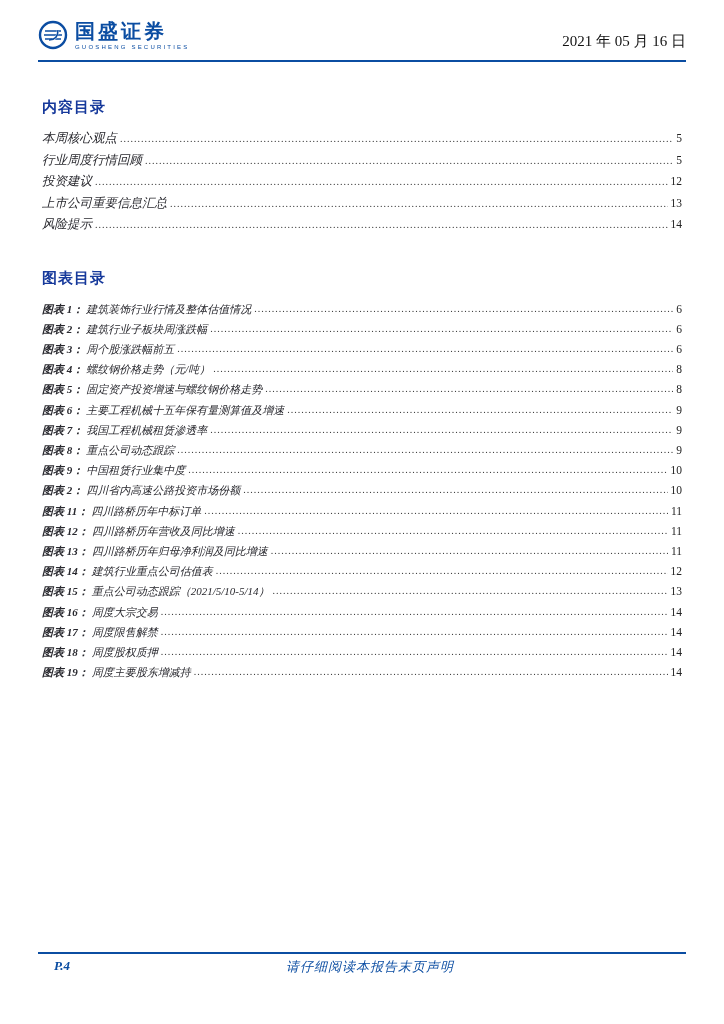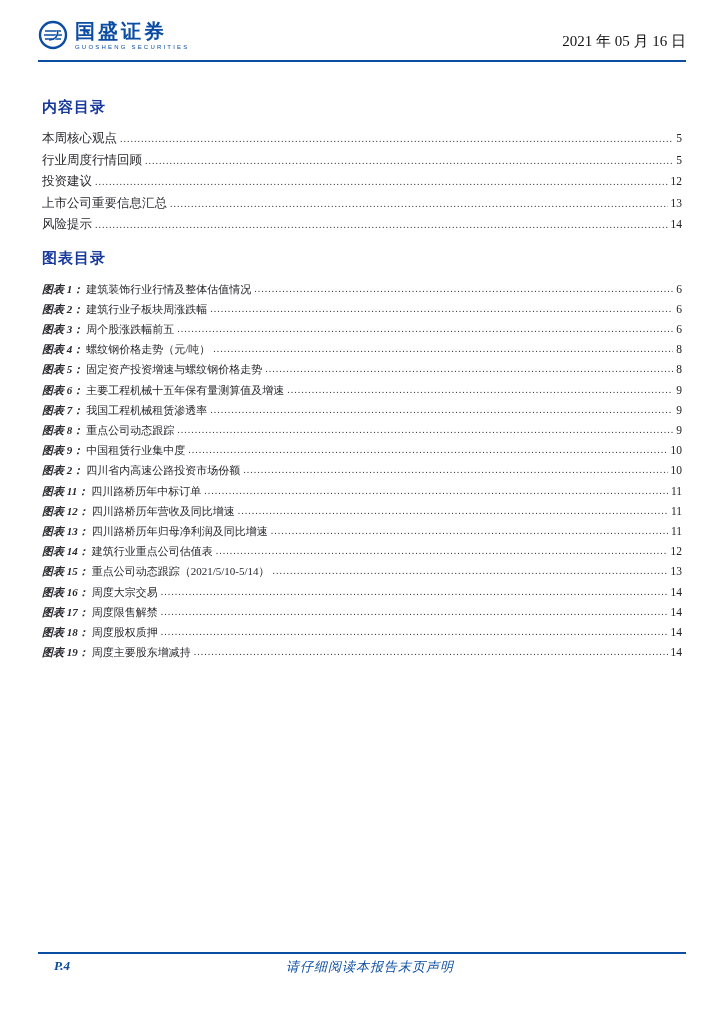--- a/index.html
+++ b/index.html
@@ -39,28 +39,28 @@
     position: absolute; top: 60px; left: 38px; right: 38px;
     height: 2px; background: #0b4da2;
   }
   
   .content { position: absolute; top: 98px; left: 42px; right: 42px; }
   .section-title {
     color: #16399b; font-size: 15px; font-weight: bold;
     font-family: "Liberation Sans", sans-serif;
     margin: 0 0 12px 0; letter-spacing: 1px;
   }
-  .toc-block { margin-bottom: 12px; }
+  .toc-block { margin-bottom: 32px; }
   .row {
     display: flex; align-items: baseline;
     color: #28282e;
   }
   .toc-row { font-size: 12.5px; line-height: 19.5px; }
   .fig-row { font-size: 11px; line-height: 18.2px; }
-  .lbl { white-space: nowrap; }
+  .lbl { font-style: italic; white-space: nowrap; }
   .fig-num { font-style: italic; font-weight: bold; white-space: nowrap; margin-right: 3px; }
   .leader {
     flex: 1 1 auto; overflow: hidden; white-space: nowrap;
     margin: 0 3px; color: #333; font-size: 10px;
     align-self: flex-end; padding-bottom: 2px;
   }
   .leader::after {
     content: "...................................................................................................................................................................................................................";
     letter-spacing: 1px;
   }

